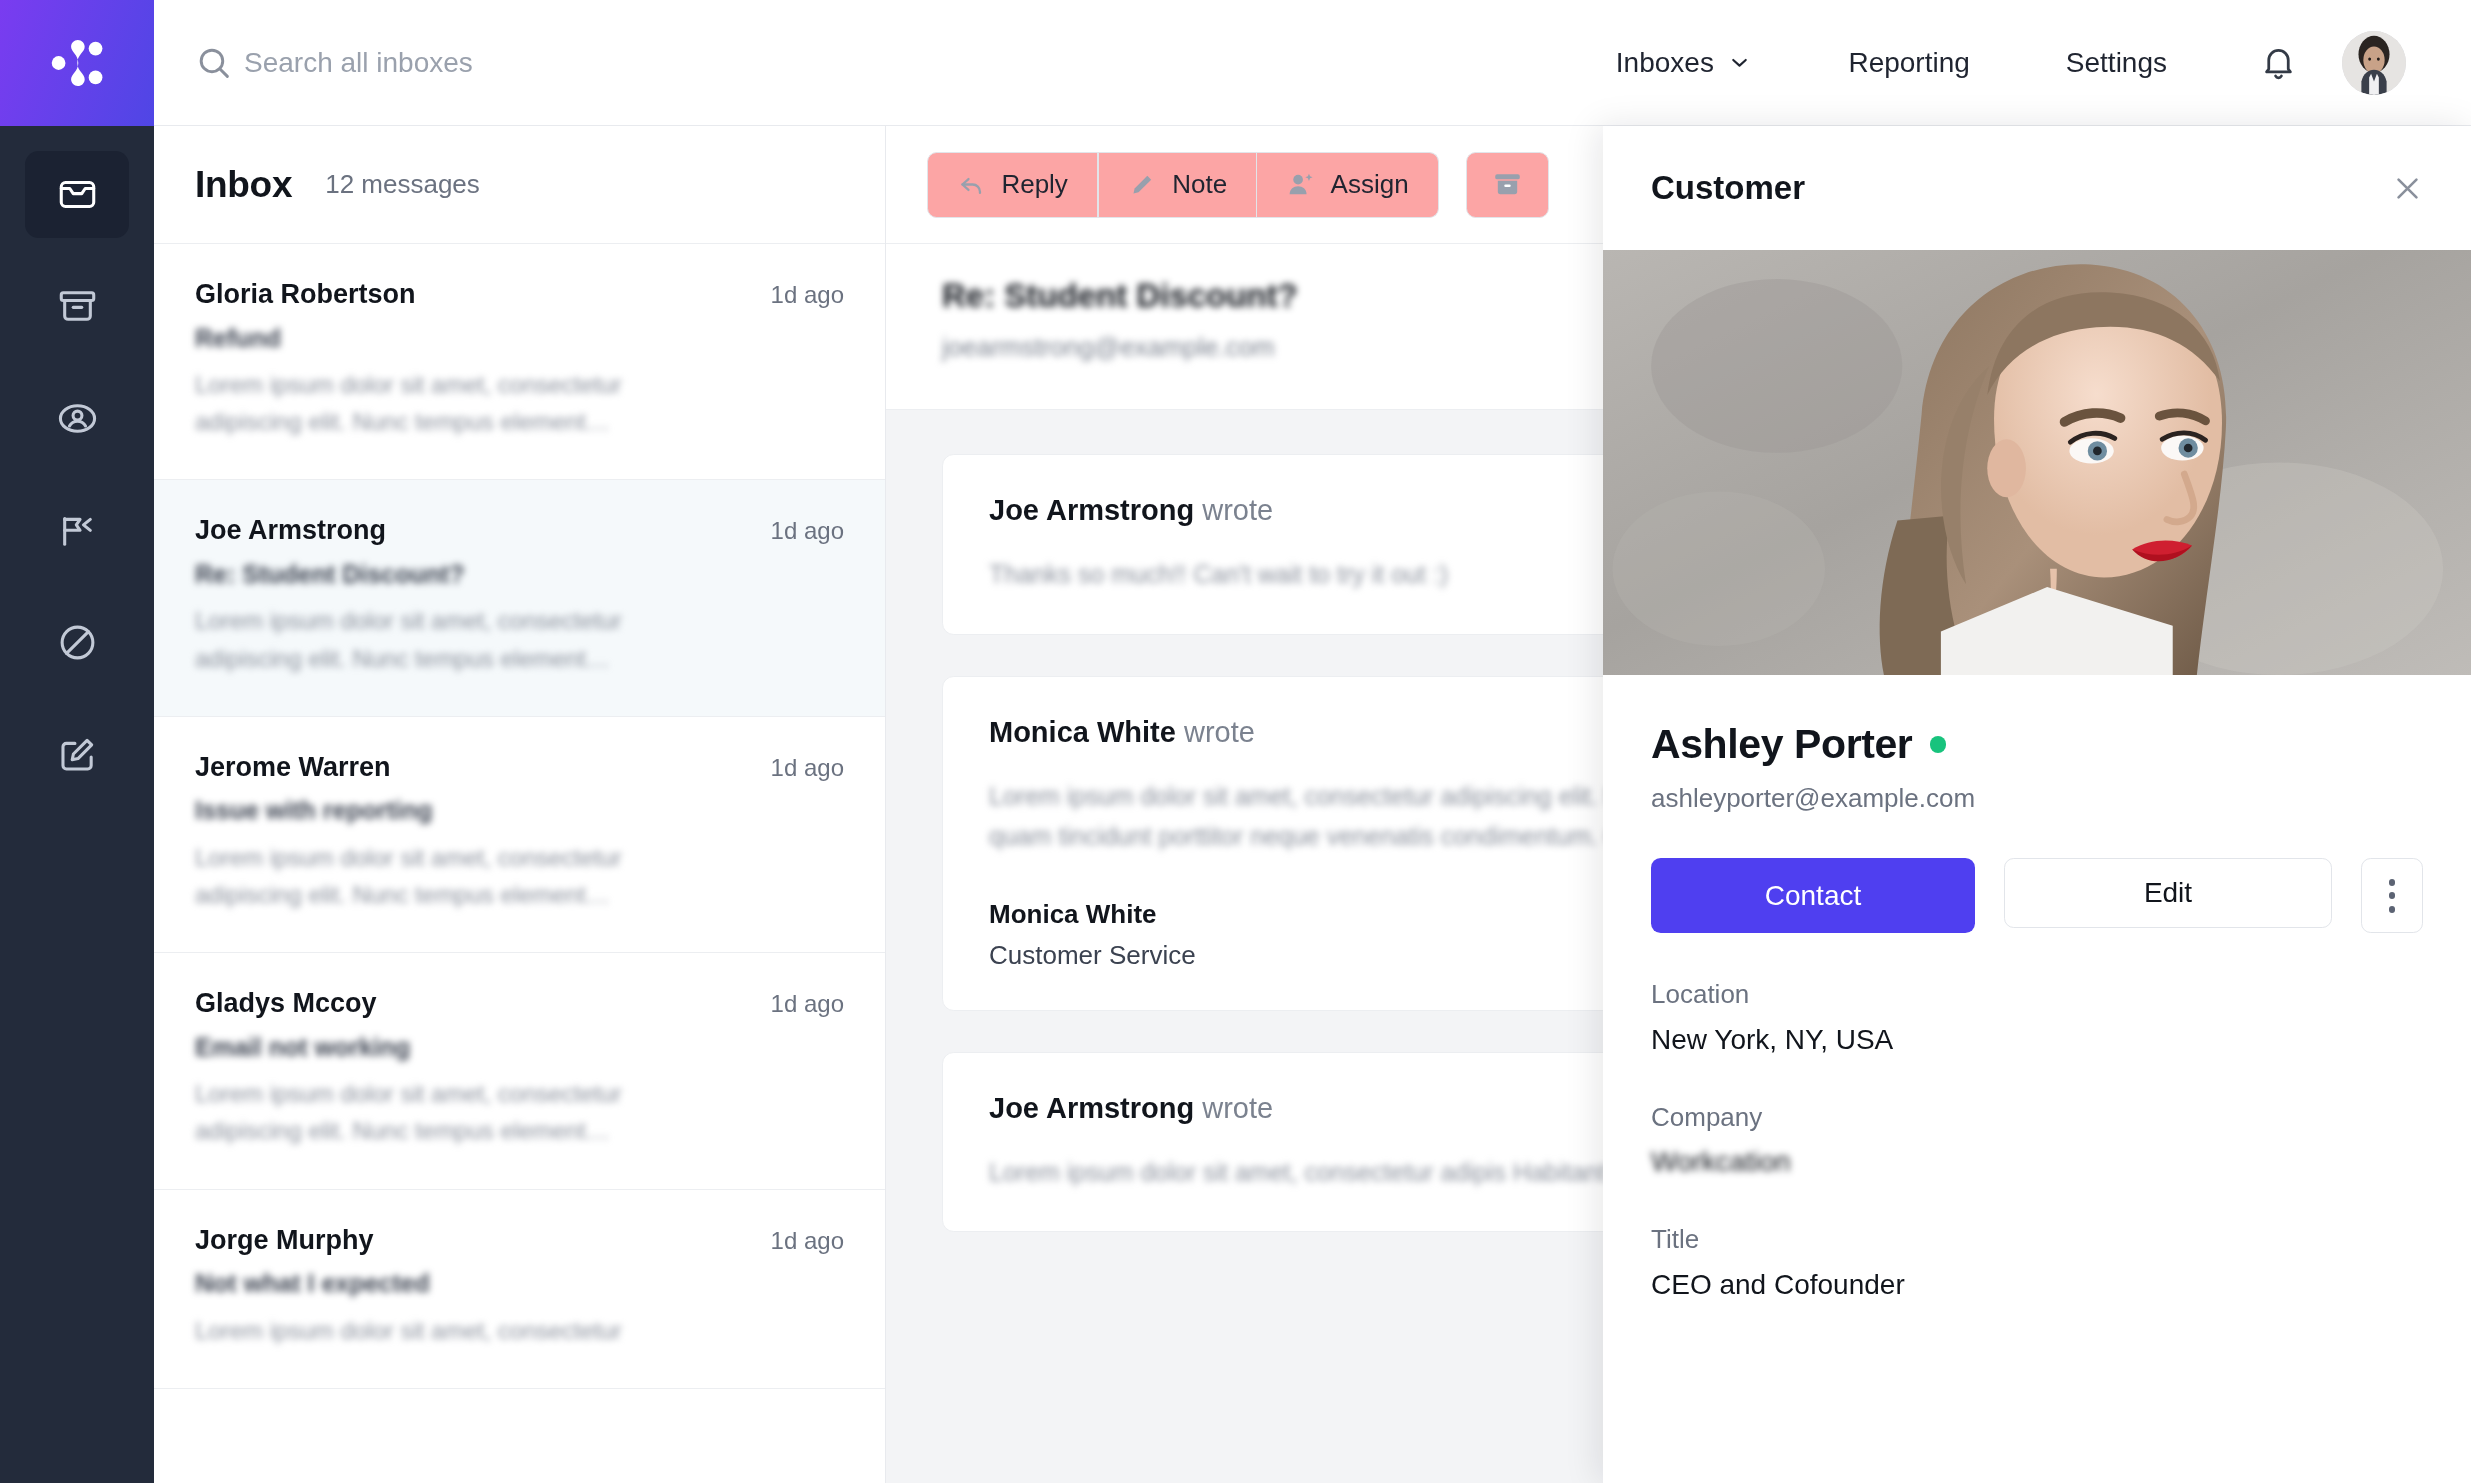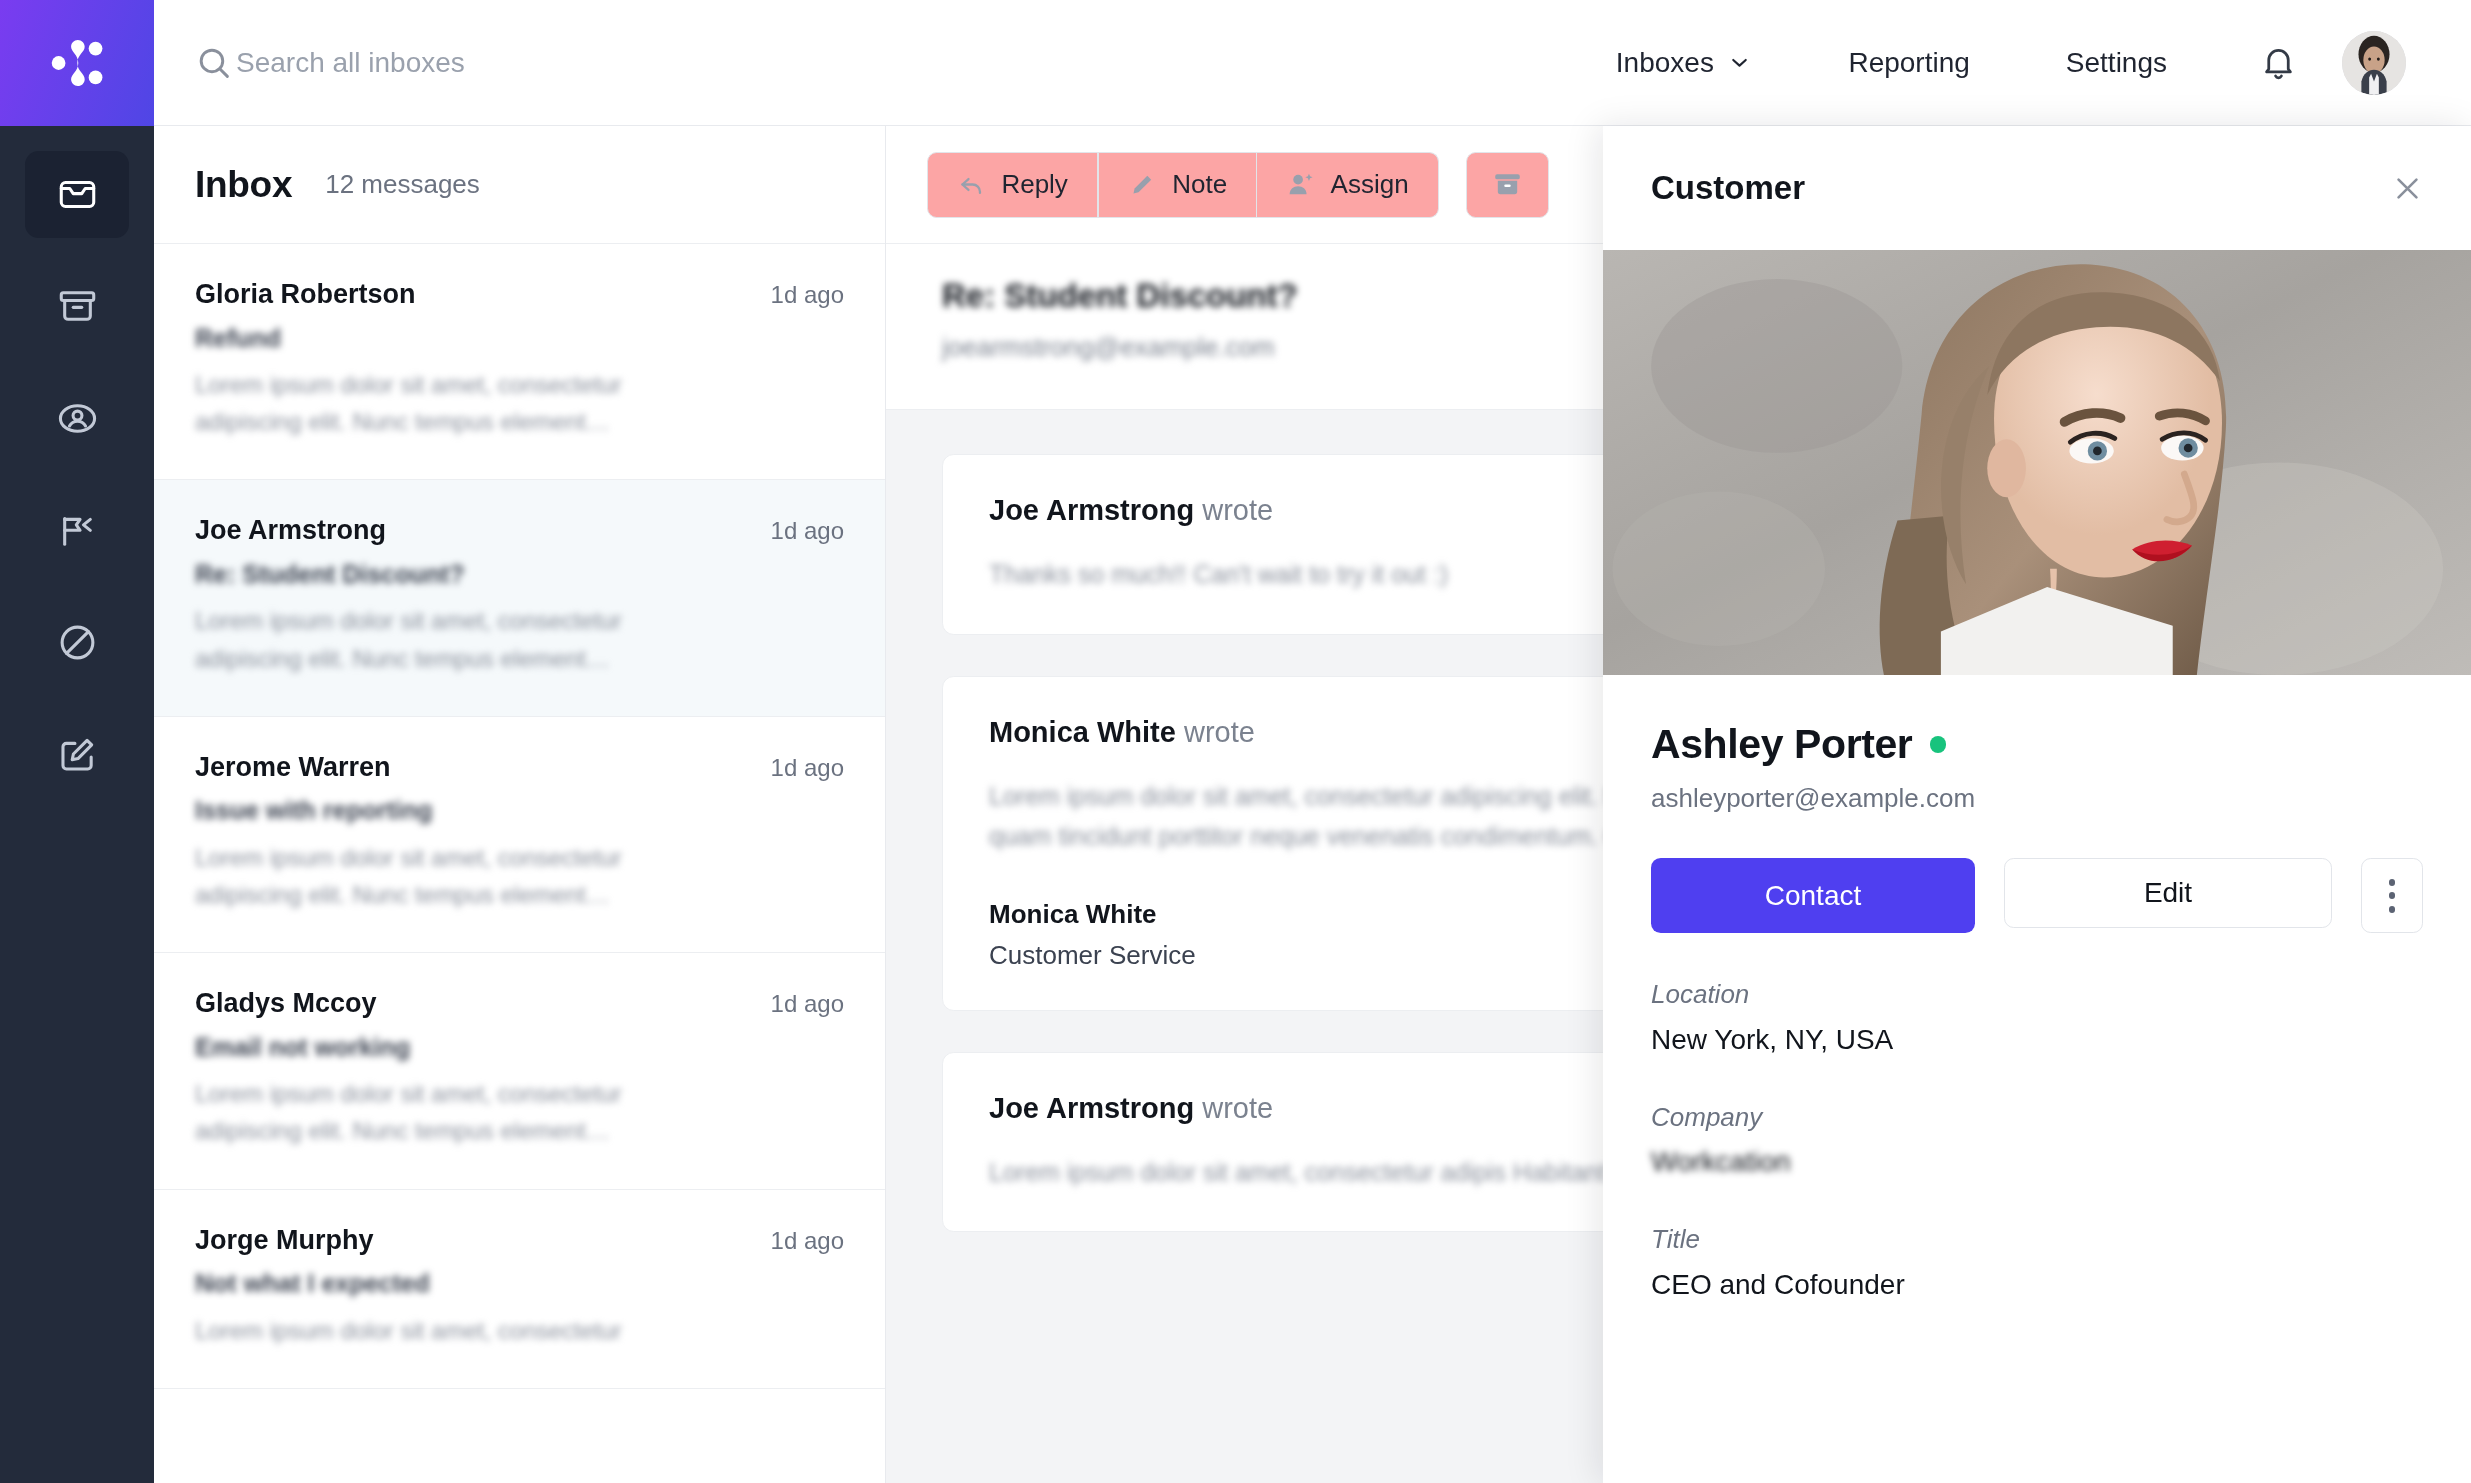--- a/index.html
+++ b/index.html
@@ -26,21 +26,21 @@
 
   
   .body { flex: 1; display: flex; flex-direction: column; min-width: 0; }
 
   
   .topbar {
     height: 126px; flex: 0 0 126px; background: #fff;
     border-bottom: 1px solid #e8eaee;
     display: flex; align-items: center; padding: 0 66px 0 41px;
   }
-  .search { display: flex; align-items: center; gap: 4px; flex: 1; }
+  .search { display: flex; align-items: center; gap: 12px; flex: 1; }
   .search-input {
     border: 0; outline: 0; font-size: 28px; color: #6b7280;
     font-family: inherit; background: transparent; width: 618px;
   }
   .search-input::placeholder { color: #9aa1ad; }
   .topnav { display: flex; align-items: center; gap: 0; }
   .topnav a {
     font-size: 28px; color: #1f2430; text-decoration: none;
     display: flex; align-items: center; gap: 13.5px; padding: 0 48px;
   }
@@ -120,21 +120,21 @@
     background: #fff; color: #11151c; border: 1px solid #e2e5ea; border-radius: 9.7px;
     height: 70px; width: 328px; font-size: 28px; font-family: inherit; cursor: pointer;
   }
   .btn-kebab {
     background: #fff; border: 1px solid #e2e5ea; border-radius: 9.7px;
     height: 75px; width: 62px; display: flex; align-items: center; justify-content: center;
     gap: 6.8px; flex-direction: column; cursor: pointer;
   }
   .btn-kebab i { width: 6.8px; height: 6.8px; border-radius: 50%; background: #5c6373; display: block; }
   .field { margin-top: 46px; }
-  .field-label { font-size: 26px; color: #6b7280; font-style: italic; }
+  .field-label { font-size: 26px; color: #6b7280; }
   .field-value { font-size: 28px; color: #11151c; margin-top: 13.5px; }
   .field-value.blurred { filter: blur(3.9px); display: inline-block; }
 </style>
 </head>
 <body>
 
 <div class="app">
 
   <div class="rail">
     <div class="rail-logo">

